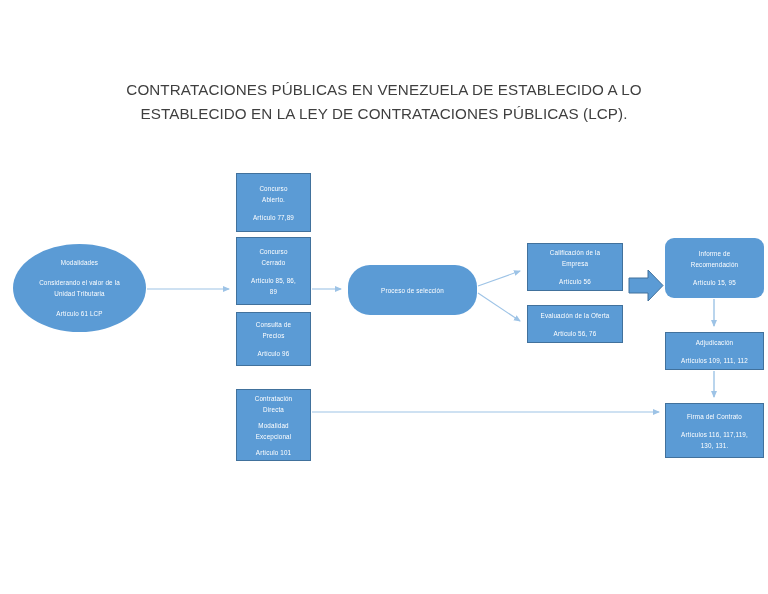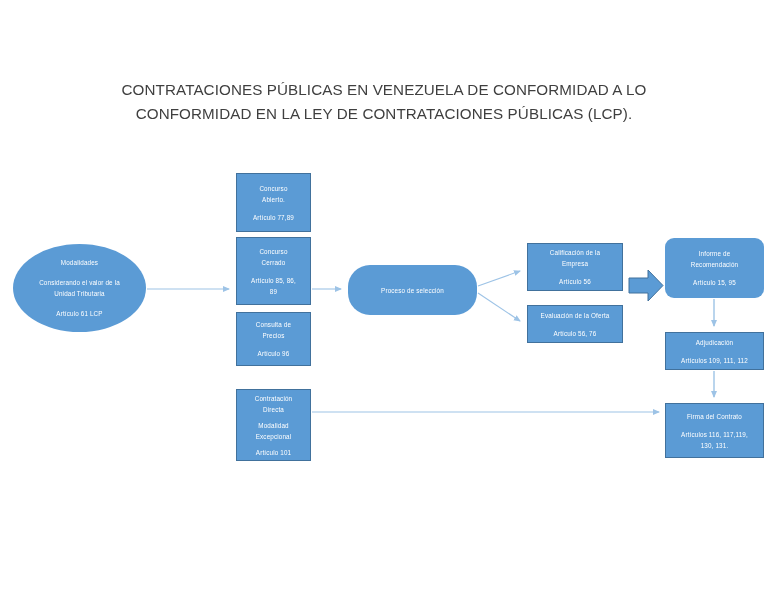--- a/index.html
+++ b/index.html
@@ -115,21 +115,21 @@
   }
   #node-firma {
     left: 665px; top: 403px;  width: 99px;  height: 55px;
   }
 </style>
 </head>
 <body>
 
 <div id="canvas">
 
-  <div class="title">CONTRATACIONES PÚBLICAS EN VENEZUELA DE CONFORMIDAD A LO CONFORMIDAD EN LA LEY DE CONTRATACIONES PÚBLICAS (LCP).</div>
+  <div class="title">CONTRATACIONES PÚBLICAS EN VENEZUELA DE ESTABLECIDO A LO ESTABLECIDO EN LA LEY DE CONTRATACIONES PÚBLICAS (LCP).</div>
 
   <svg id="svg-layer" viewBox="0 0 768 594" xmlns="http://www.w3.org/2000/svg">
     <defs>
       <marker id="arrowhead" markerWidth="7" markerHeight="7" refX="6" refY="3" orient="auto" markerUnits="userSpaceOnUse">
         <path d="M0,0 L7,3 L0,6 Z" fill="#9dc3e6"></path>
       </marker>
     </defs>
 
     <line x1="147" y1="289" x2="229" y2="289" stroke="#9dc3e6" stroke-width="1.1" marker-end="url(#arrowhead)"></line>
 

